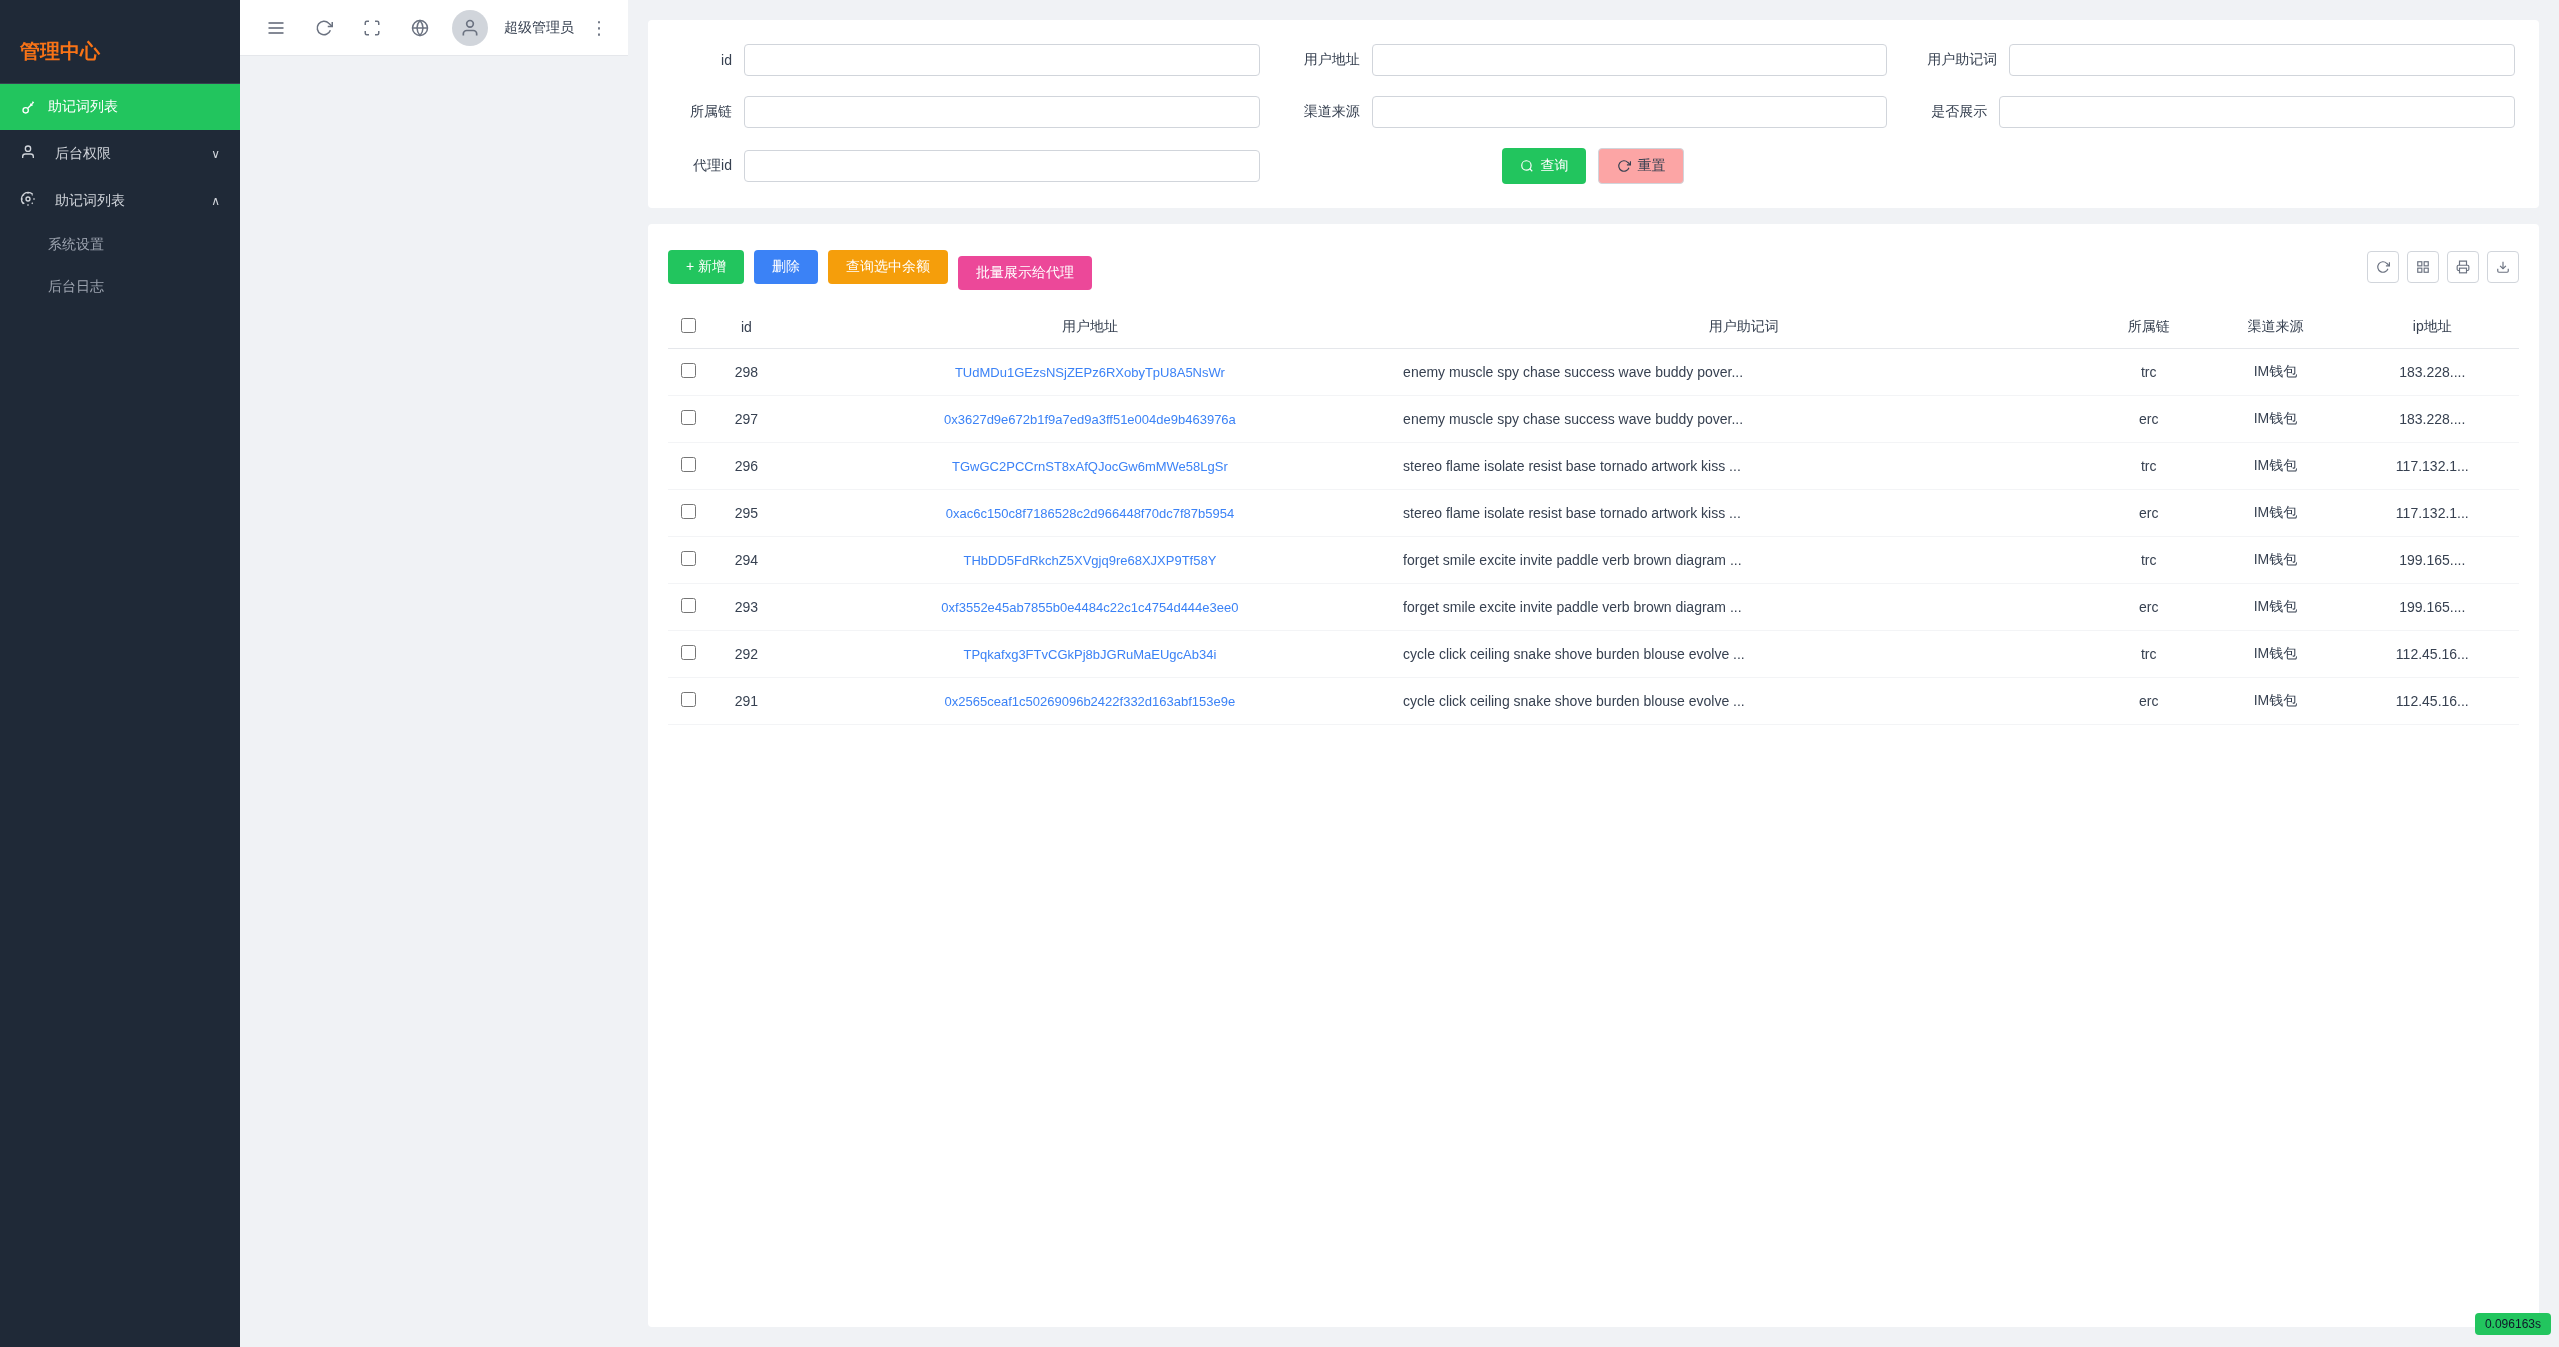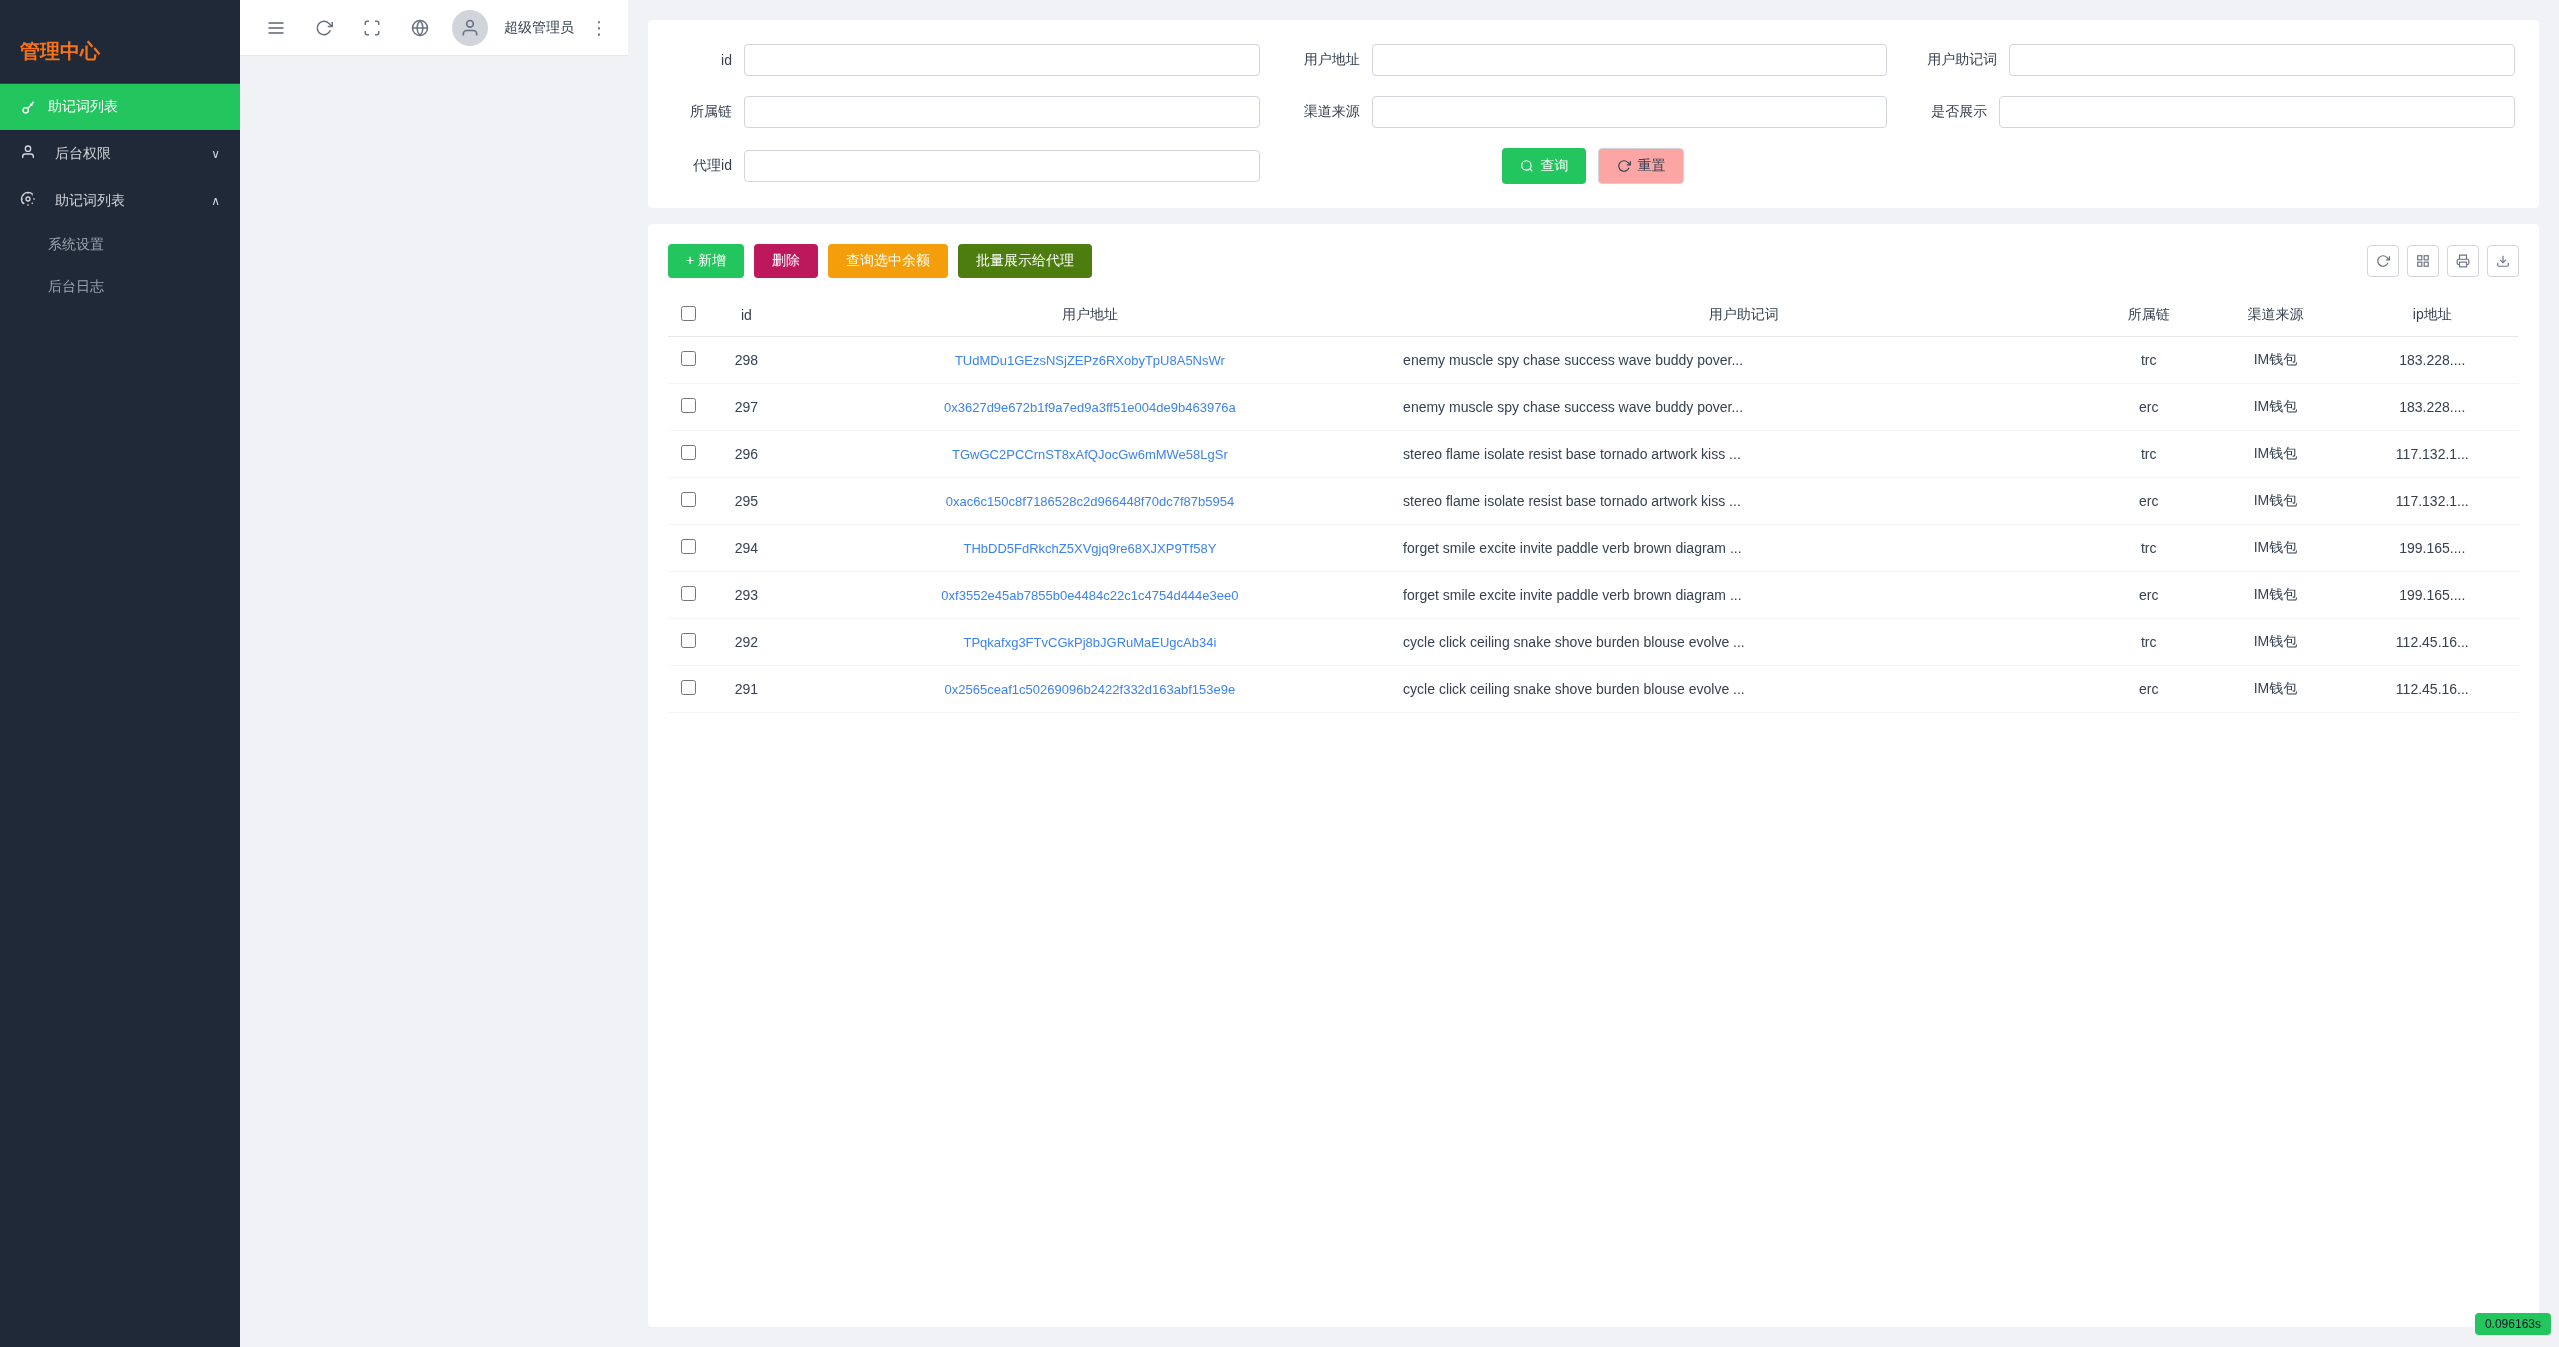--- a/index.html
+++ b/index.html
@@ -34,23 +34,23 @@
     
     .filter-panel { background: #fff; border-radius: 4px; padding: 24px; }
     .filter-grid { display: grid; grid-template-columns: 1fr 1fr 1fr; gap: 20px 40px; align-items: center; }
     .filter-row { display: flex; align-items: center; gap: 12px; }
     .filter-label { color: #374151; font-size: 14px; white-space: nowrap; min-width: 60px; text-align: right; }
     .filter-input { flex: 1; border: 1px solid #d1d5db; border-radius: 4px; padding: 7px 12px; font-size: 14px; color: #374151; outline: none; }
     .filter-actions { grid-column: 2; display: flex; gap: 12px; justify-content: center; }
     .btn { display: inline-flex; align-items: center; gap: 6px; padding: 8px 18px; border-radius: 4px; font-size: 14px; cursor: pointer; border: none; font-weight: 500; }
     .btn-primary { background: #22c55e; color: #fff; }
     .btn-default { background: #fca5a5; color: #374151; border: 1px solid #d1d5db; }
-    .btn-danger { background: #be185d; color: #fff; }
+    .btn-danger { background: #3b82f6; color: #fff; }
     .btn-warning { background: #f59e0b; color: #fff; }
-    .btn-info { background: #4d7c0f; color: #fff; }
+    .btn-info { background: #ec4899; color: #fff; margin-top: 12px; }
 
     
     .table-panel { background: #fff; border-radius: 4px; padding: 20px; flex: 1; }
     .table-toolbar { display: flex; align-items: center; gap: 10px; margin-bottom: 16px; }
     .table-toolbar-right { margin-left: auto; display: flex; align-items: center; gap: 8px; }
     .toolbar-icon-btn { width: 32px; height: 32px; display: flex; align-items: center; justify-content: center; border: 1px solid #d1d5db; border-radius: 4px; cursor: pointer; color: #6b7280; background: #fff; }
 
     
     table { width: 100%; border-collapse: collapse; }
     thead tr { border-bottom: 1px solid #e5e7eb; }

